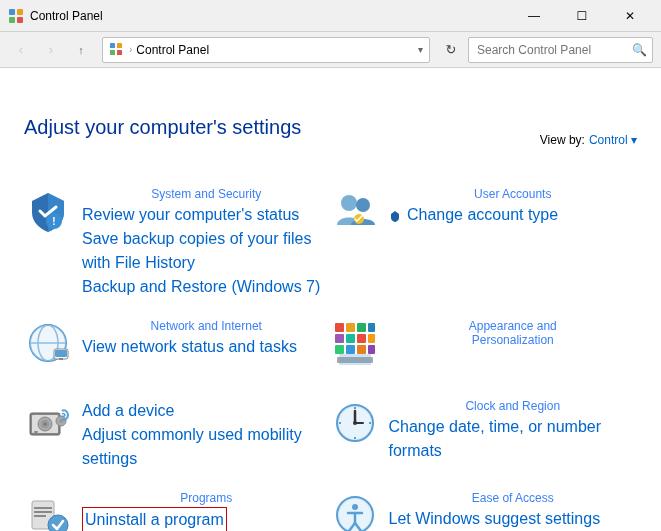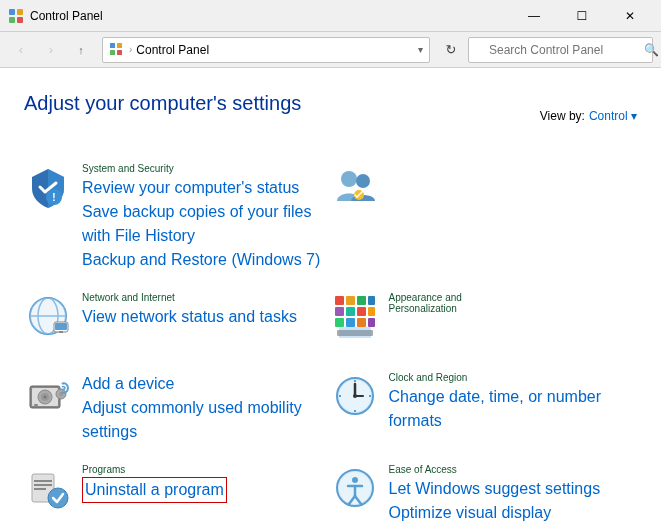--- a/index.html
+++ b/index.html
@@ -126,42 +126,43 @@
       color: #444;
       border-radius: 2px;
     }
     .search-bar {
       width: 185px;
       height: 26px;
       border: 1px solid #c0c0c0;
       border-radius: 2px;
       display: flex;
       align-items: center;
-      padding: 0 20px;
+      padding: 0 8px;
       background: #fff;
     }
     .search-input {
       flex: 1;
       border: none;
       outline: none;
       font-size: 12px;
       color: #999;
       background: transparent;
     }
     .search-icon-btn {
       color: #666;
       font-size: 12px;
       cursor: pointer;
     }
 
     
     .main-content {
       flex: 1;
-      padding: 24px 24px;
+      padding: 8px 24px;
       overflow-y: auto;
+      margin-top: 40px;
     }
     .page-title {
       font-size: 20px;
       font-weight: 300;
       color: #003399;
       margin-bottom: 24px;
     }
     .header-row {
       display: flex;
       justify-content: space-between;
@@ -185,26 +186,27 @@
       height: 48px;
       flex-shrink: 0;
       display: flex;
       align-items: center;
       justify-content: center;
     }
     .category-text {
       flex: 1;
     }
     .category-title {
-      font-size: 10px;
-      color: #14532d;
+      font-size: 12px;
+      color: #3b82f6;
       cursor: pointer;
       text-decoration: none;
       display: block;
       margin-bottom: 2px;
+      text-align: center;
     }
     .category-sub {
       font-size: 16px;
       color: #0066cc;
       cursor: pointer;
       display: block;
       line-height: 1.5;
     }
     .category-sub.highlighted {
       border: 1.5px solid #cc0000;
@@ -297,20 +299,29 @@
     <div class="category-item">
       <div class="category-icon">
         <svg width="44" height="44" viewBox="0 0 44 44">
           <circle cx="16" cy="14" r="8" fill="#7ab0d4"></circle>
           <path d="M4 36 C4 26 28 26 28 36" fill="#7ab0d4"></path>
           <circle cx="30" cy="16" r="7" fill="#5590c0"></circle>
           <path d="M18 36 C18 28 42 28 42 36" fill="#5590c0"></path>
           <circle cx="26" cy="30" r="5" fill="#f0c030"></circle>
           <path d="M22 30 L24 32 L30 26" stroke="#fff" stroke-width="1.5" fill="none" stroke-linecap="round" stroke-linejoin="round"></path>
         </svg>
+      </div>
+      <div class="category-text">
+        <a class="category-title">User Accounts</a>
+        <span class="category-sub">
+          <svg width="12" height="12" viewBox="0 0 12 12" style="display:inline;vertical-align:middle;margin-right:2px;">
+            <path d="M6 1 L10 4 L10 8 C10 10 8 11.5 6 12 C4 11.5 2 10 2 8 L2 4 Z" fill="#1a5fa8"></path>
+          </svg>
+          Change account type
+        </span>
       </div>
     </div>
 
     <div class="category-item">
       <div class="category-icon">
         <svg width="44" height="44" viewBox="0 0 44 44">
           <circle cx="22" cy="22" r="18" fill="none" stroke="#5a9fd4" stroke-width="2"></circle>
           <ellipse cx="22" cy="22" rx="10" ry="18" fill="none" stroke="#5a9fd4" stroke-width="1.5"></ellipse>
           <line x1="4" y1="22" x2="40" y2="22" stroke="#5a9fd4" stroke-width="1.5"></line>
           <circle cx="22" cy="22" r="18" fill="#d4e8f8" opacity="0.4"></circle>

